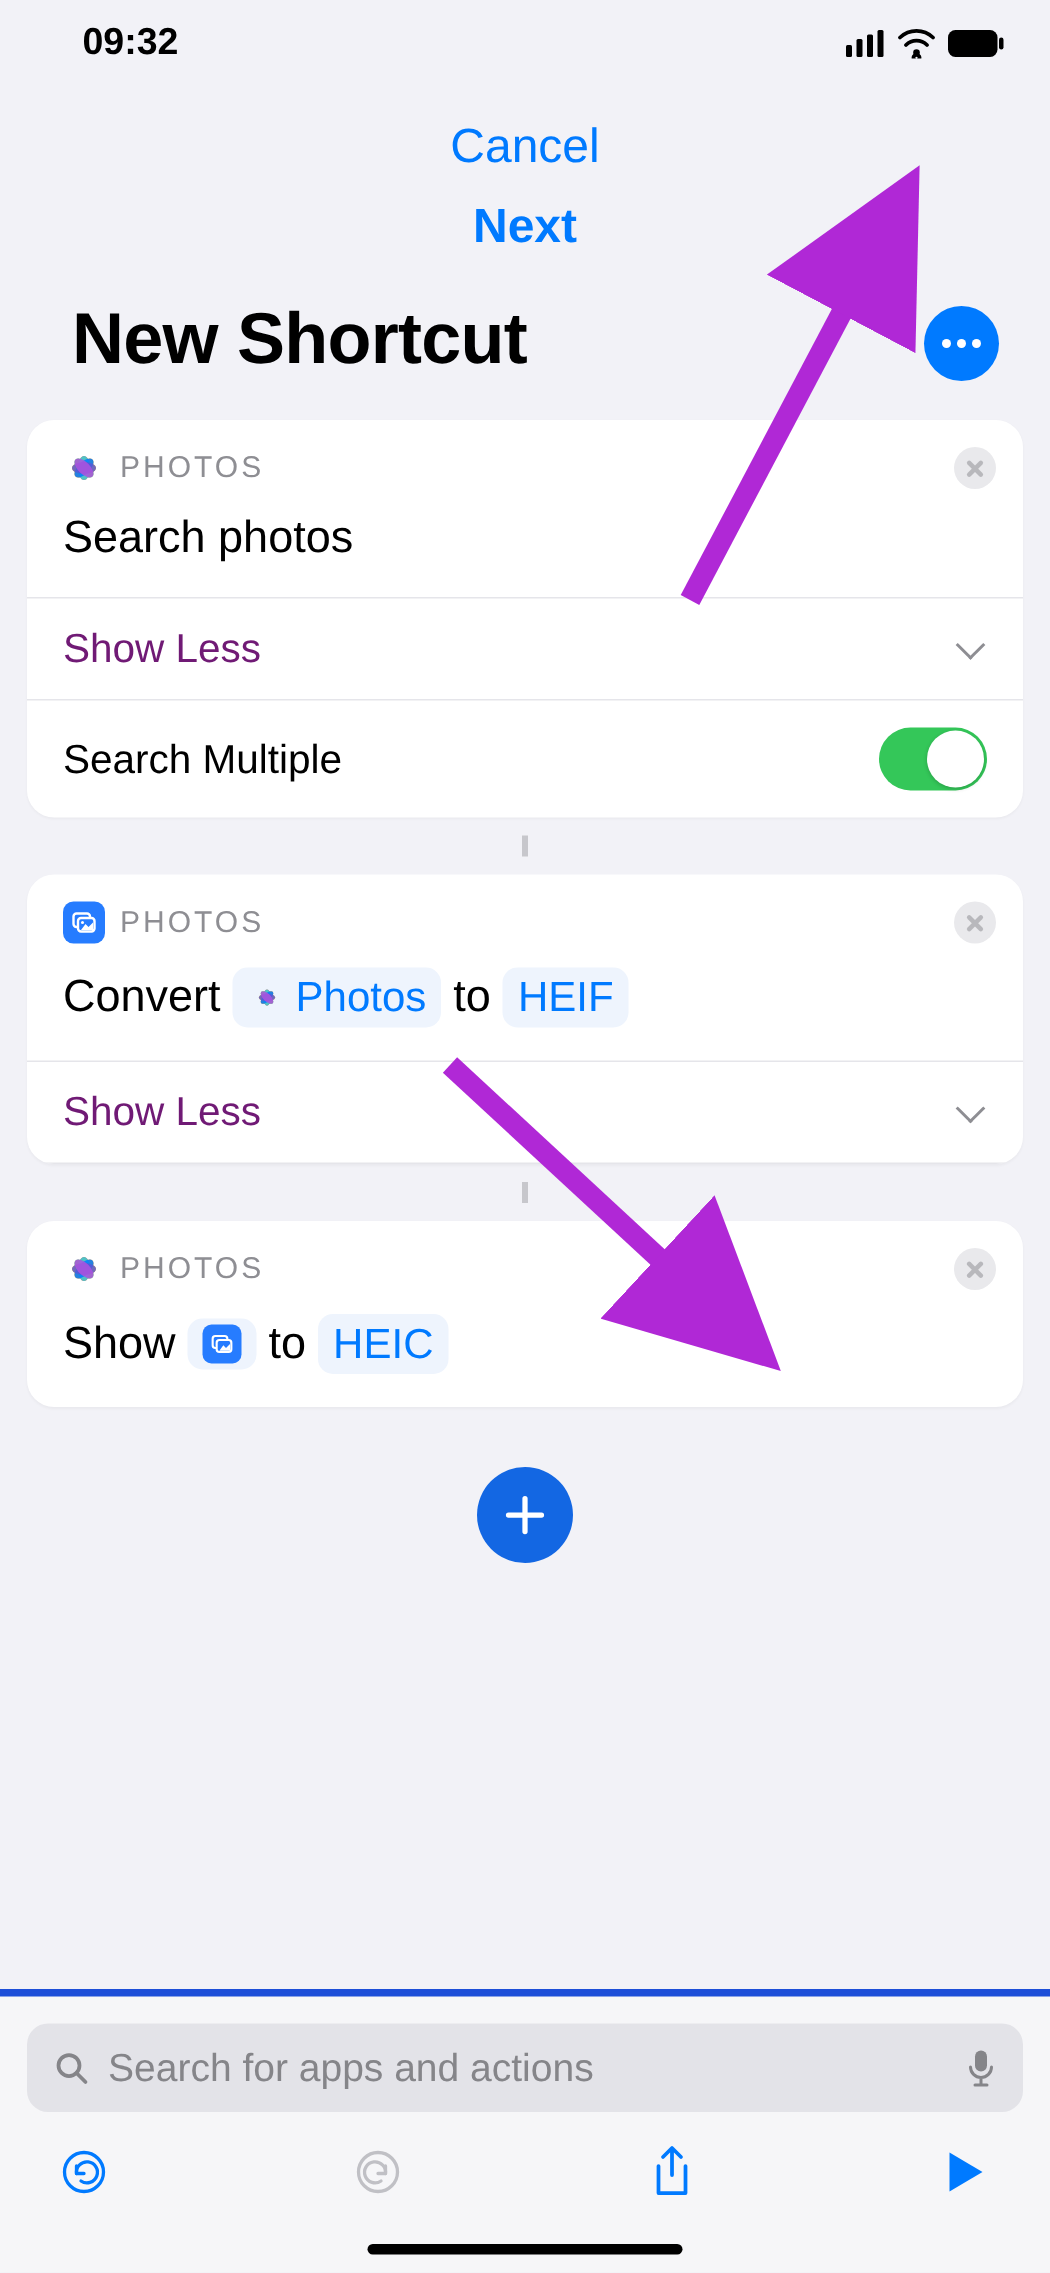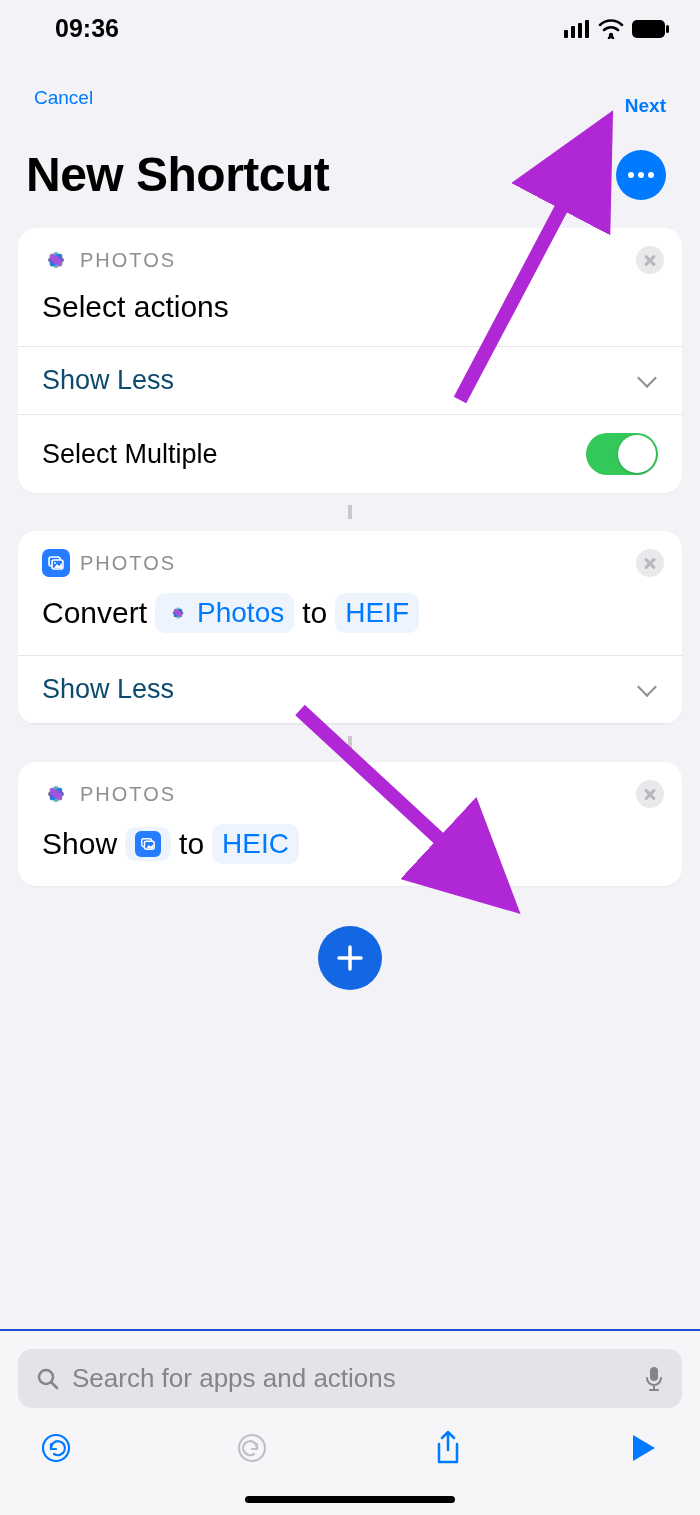--- a/index.html
+++ b/index.html
@@ -18,29 +18,30 @@
     padding: 14px 30px 6px 55px;
     font-size: 25px;
     font-weight: 600;
   }
   .status-icons { display: flex; gap: 8px; align-items: center; }
   .nav-row {
     display: flex;
     justify-content: space-between;
     align-items: center;
     padding: 30px 34px 0 34px;
-    font-size: 19px;
+    font-size: 32px;
+    flex-direction: column;
   }
   .nav-left, .nav-right { color: #007aff; }
   .nav-right { font-weight: 600; margin-top: 16px; }
   .title-row {
     display: flex;
     justify-content: space-between;
-    align-items: center;
-    padding: 30px 34px 12px 26px;
+    align-items: flex-end;
+    padding: 30px 34px 12px 48px;
   }
   .page-title { font-size: 48px; font-weight: 800; letter-spacing: -0.5px; }
   .more-btn {
     width: 50px; height: 50px; border-radius: 50%;
     background: #007aff;
     display: flex; align-items: center; justify-content: center;
     gap: 4px;
   }
   .more-btn span { width: 6px; height: 6px; background: #fff; border-radius: 50%; display: block; }
   .cards { padding: 14px 18px; display: flex; flex-direction: column; gap: 12px; }
@@ -91,21 +92,21 @@
   }
   .divider { height: 1px; background: #e5e5ea; margin-left: 0; }
   .card-row {
     padding: 18px 24px;
     font-size: 27px;
     color: #000;
     display: flex;
     align-items: center;
     justify-content: space-between;
   }
-  .row-muted { color: #0c4a6e; }
+  .row-muted { color: #701a75; }
   .chevron-down {
     width: 20px; height: 20px;
     display: inline-block;
     position: relative;
   }
   .chevron-down::before {
     content:'';
     position:absolute;
     width: 12px; height: 12px;
     border-right: 2.5px solid #8e8e93;
@@ -159,21 +160,21 @@
     width: 64px; height: 64px;
     background: #1367e3;
     border-radius: 50%;
     display: flex; align-items: center; justify-content: center;
     color: #fff; font-size: 40px; font-weight: 300;
   }
   .bottom {
     position: absolute;
     left: 0; right: 0; bottom: 0;
     background: #f6f6f8;
-    border-top: 2px solid #1d4ed8;
+    border-top: 5px solid #1d4ed8;
     margin-top: 20px;
   }
   .search {
     margin: 18px 18px 12px 18px;
     background: #e3e3e8;
     border-radius: 14px;
     padding: 14px 18px;
     display: flex; align-items: center; gap: 12px;
     color: #858589;
     font-size: 26px;
@@ -200,21 +201,21 @@
     border-radius: 7px;
     display: inline-flex;
     align-items: center; justify-content: center;
   }
   .app-icon.media { background: #267cff; }
 </style>
 </head>
 <body>
 
 <div class="status-bar">
-  <span>09:36</span>
+  <span>09:32</span>
   <div class="status-icons">
     <svg width="26" height="18" viewBox="0 0 26 18">
         <rect x="0" y="10" width="4" height="8" rx="1" fill="#000"></rect>
         <rect x="7" y="6" width="4" height="12" rx="1" fill="#000"></rect>
         <rect x="14" y="3" width="4" height="15" rx="1" fill="#000"></rect>
         <rect x="21" y="0" width="4" height="18" rx="1" fill="#000"></rect>
       </svg>
     <svg width="26" height="20" viewBox="0 0 26 20">
         <path d="M13 17.5 a2 2 0 1 0 0.001 0 M6 11 a10 10 0 0 1 14 0 M2 6 a16 16 0 0 1 22 0" stroke="#000" stroke-width="2.5" fill="none" stroke-linecap="round"></path>
         <circle cx="13" cy="16" r="2.2" fill="#000"></circle>
@@ -256,29 +257,29 @@
                 <ellipse rx="4" ry="8" fill="#007aff" opacity="0.85" transform="rotate(225)"></ellipse>
                 <ellipse rx="4" ry="8" fill="#5856d6" opacity="0.85" transform="rotate(270)"></ellipse>
                 <ellipse rx="4" ry="8" fill="#af52de" opacity="0.85" transform="rotate(315)"></ellipse>
               </g>
             </svg>
         </span>
         <span>PHOTOS</span>
       </div>
       <div class="card-close"></div>
     </div>
-    <div class="card-title">Select actions</div>
+    <div class="card-title">Search photos</div>
     <div class="divider"></div>
     <div class="card-row">
       <span class="row-muted">Show Less</span>
       <span class="chevron-down"></span>
     </div>
     <div class="divider"></div>
     <div class="card-row">
-      <span>Select Multiple</span>
+      <span>Search Multiple</span>
       <div class="toggle"></div>
     </div>
   </div>
 
   <div class="connector"></div>
 
   <div class="card">
     <div class="card-head">
       <div class="card-app">
         <span class="app-icon media">

